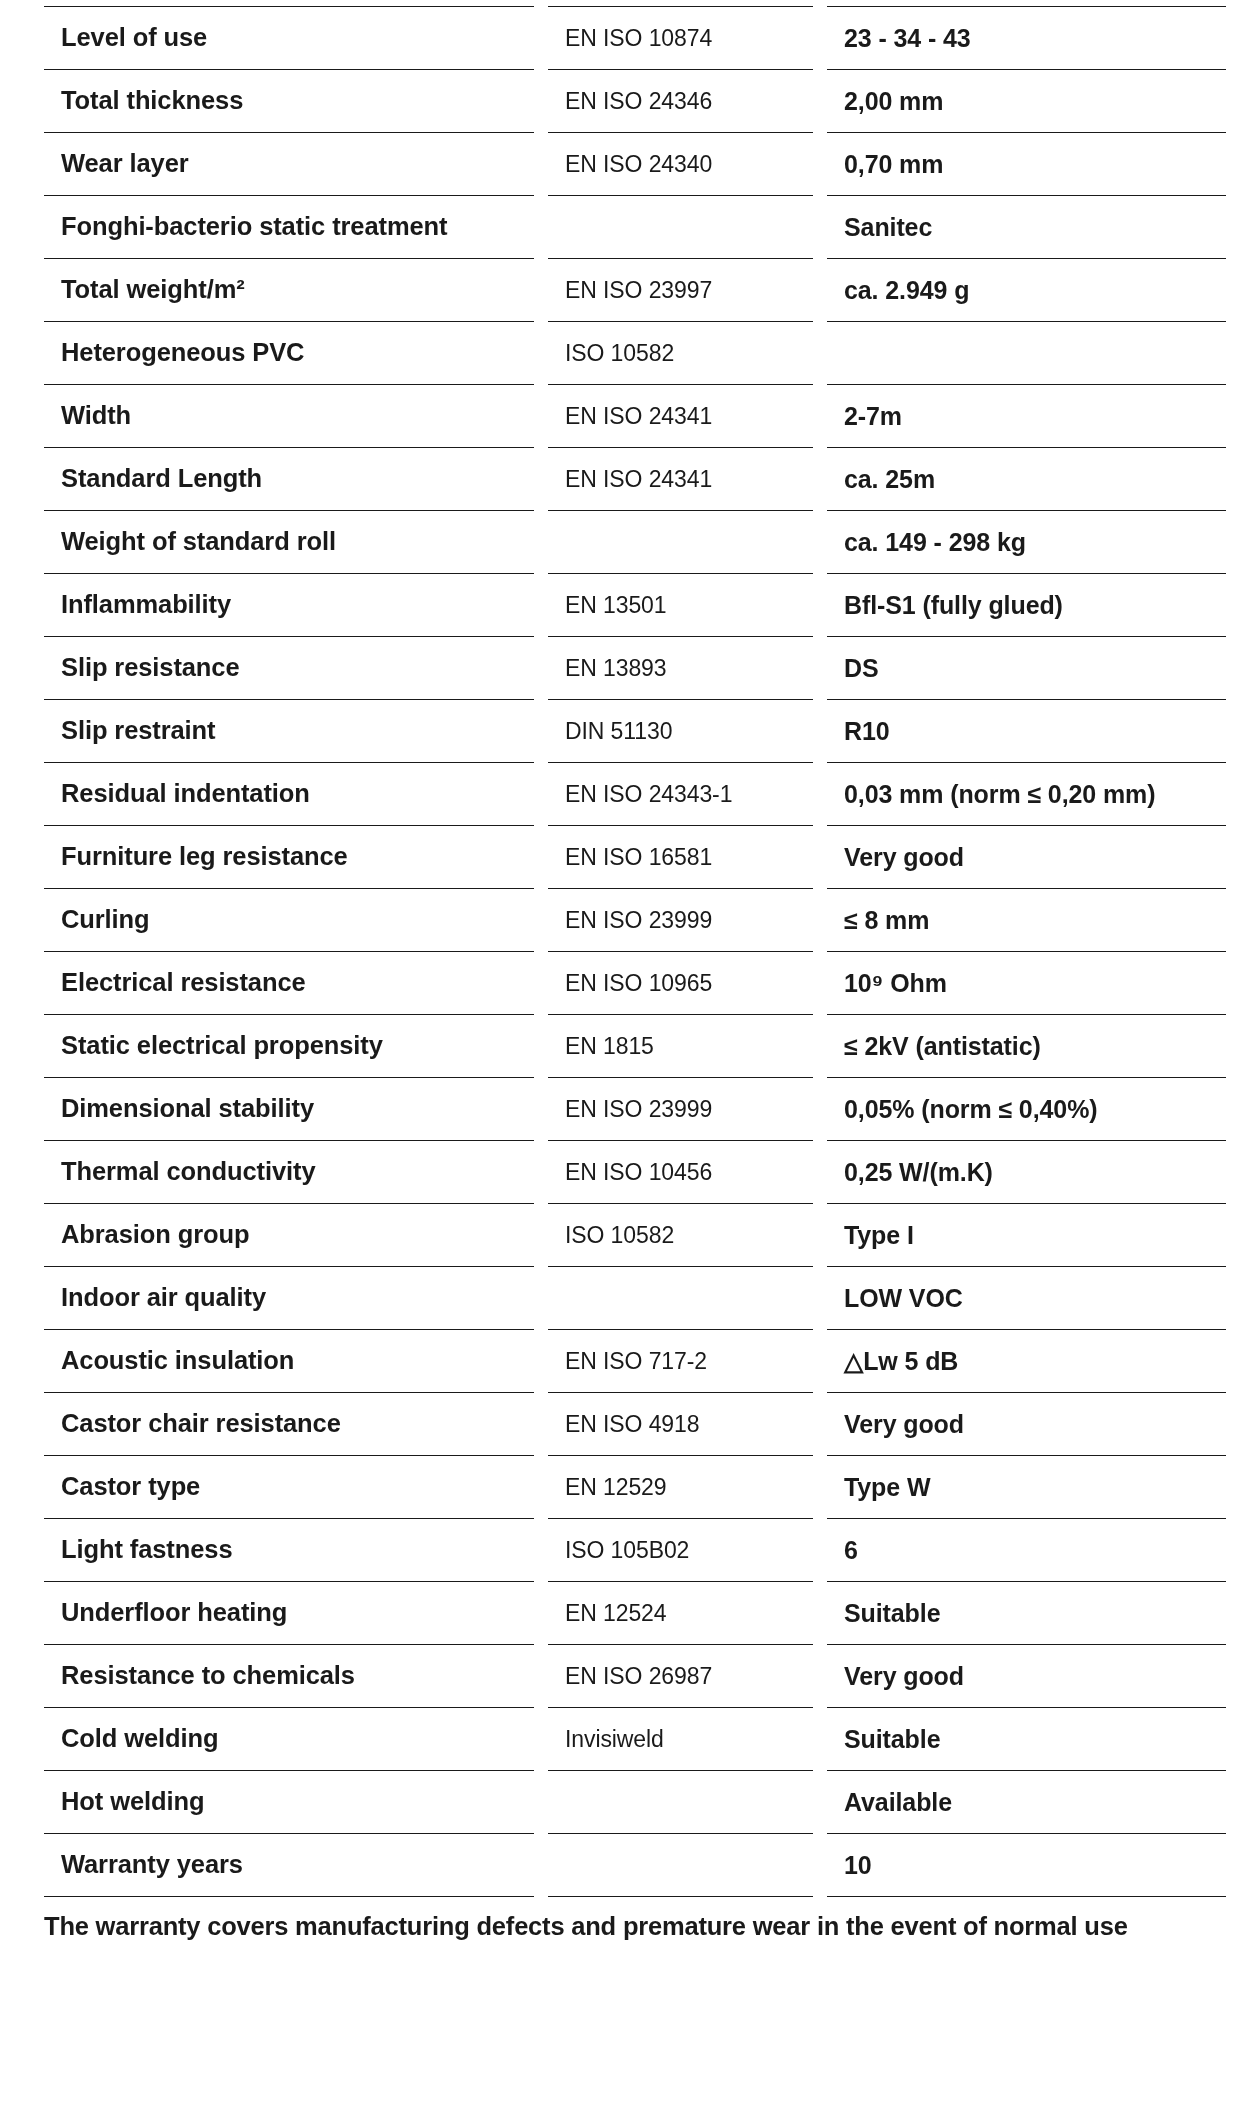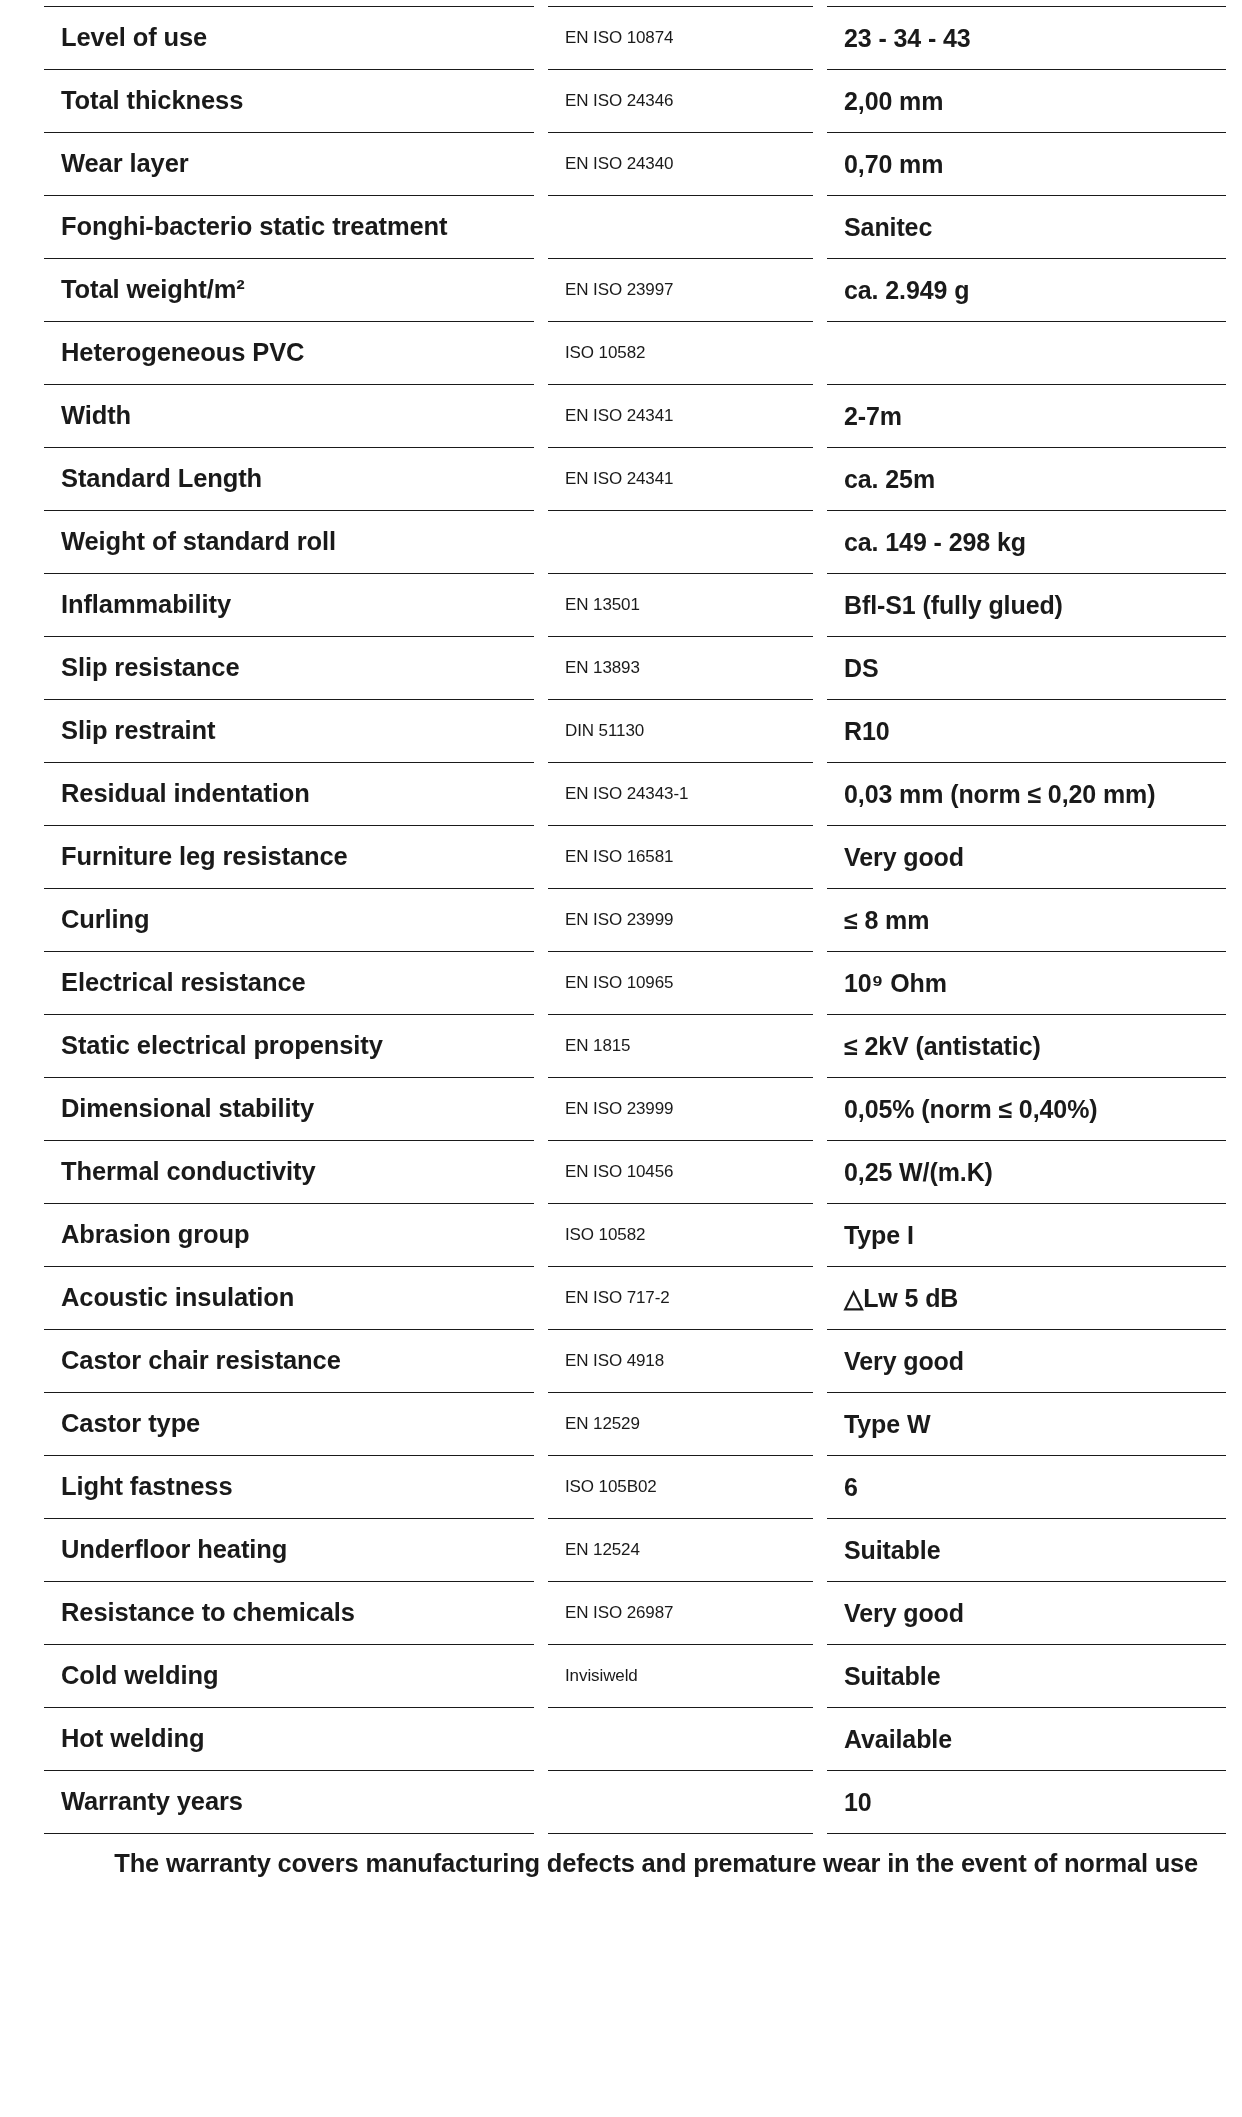--- a/index.html
+++ b/index.html
@@ -50,40 +50,40 @@
     padding: 0 16px 0 17px;
     line-height: 1.15;
   }
   table.spec-table td.c-name .cell {
     font-weight: bold;
     font-size: 25.5px;
     letter-spacing: -0.1px;
   }
   table.spec-table td.c-norm .cell {
     font-weight: normal;
-    font-size: 17px;
+    font-size: 23px;
     letter-spacing: -0.1px;
   }
   table.spec-table td.c-value .cell {
     font-weight: bold;
     font-size: 25px;
     letter-spacing: -0.1px;
   }
   
   table.spec-table td.c-name {
     border-right: 0;
   }
   .gutter {
     width: 14px;
     padding: 0;
     border-bottom: none !important;
   }
   .footnote {
     margin-top: 14px;
-    text-align: right;
+    text-align: left;
     font-weight: bold;
     font-size: 25.5px;
     letter-spacing: -0.2px;
     color: #1a1a1a;
     line-height: 1.2;
   }
 </style>
 </head>
 <body>
 
@@ -359,20 +359,33 @@
           <td class="c-norm">
             <div class="cell">ISO 10582</div>
           </td>
           <td class="gutter"></td>
           <td class="c-value">
             <div class="cell">Type I</div>
           </td>
         </tr>
         <tr>
           <td class="c-name">
+            <div class="cell">Indoor air quality</div>
+          </td>
+          <td class="gutter"></td>
+          <td class="c-norm">
+            <div class="cell"></div>
+          </td>
+          <td class="gutter"></td>
+          <td class="c-value">
+            <div class="cell">LOW VOC</div>
+          </td>
+        </tr>
+        <tr>
+          <td class="c-name">
             <div class="cell">Acoustic insulation</div>
           </td>
           <td class="gutter"></td>
           <td class="c-norm">
             <div class="cell">EN ISO 717-2</div>
           </td>
           <td class="gutter"></td>
           <td class="c-value">
             <div class="cell">△Lw 5 dB</div>
           </td>

